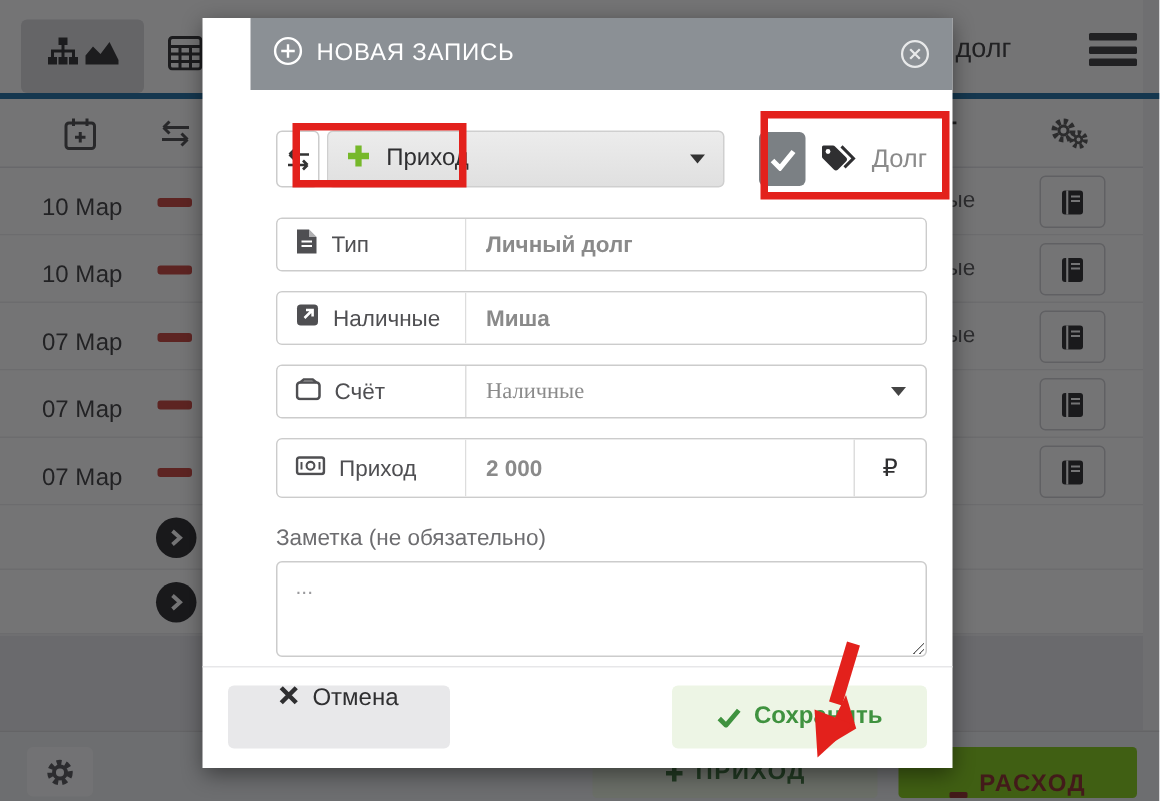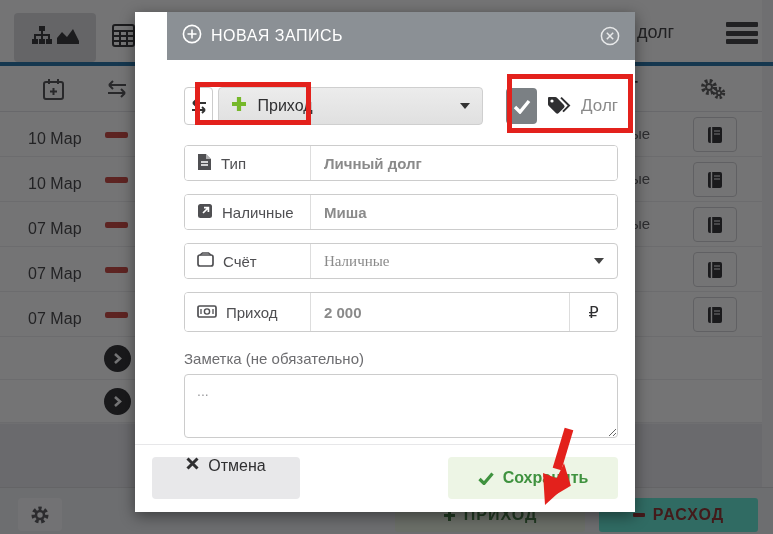--- a/index.html
+++ b/index.html
@@ -27,21 +27,21 @@
   .row .minus { position:absolute; left:105px; top:20px; width:23px; height:6px; background:#c9403a; border-radius:2px; }
   .row .acct { position:absolute; left:631px; top:13px; font-size:15px; color:#57575a; }
   .row .bookbtn { position:absolute; left:693px; top:5px; width:44px; height:35px; border:1px solid #cfcfd3; border-radius:4px; background:#fff; display:flex; align-items:center; justify-content:center; color:#29292c; cursor:pointer; }
   .row-more { position:relative; height:43px; border-bottom:1px solid #ececee; background:#fff; }
   .chev { position:absolute; left:104px; top:8px; width:27px; height:27px; background:#26262a; border-radius:50%; display:flex; align-items:center; justify-content:center; cursor:pointer; }
   .void { position:absolute; left:0; top:424px; width:762px; height:63px; background:#e7e8eb; }
 
   .bottombar { position:absolute; left:0; top:487px; width:773px; height:47px; background:#eef0f2; border-top:1px solid #d9d9dc; }
   .gearbtn { position:absolute; left:18px; top:10px; width:44px; height:33px; background:#fafbfc; border-radius:4px; display:flex; align-items:center; justify-content:center; color:#55555a; cursor:pointer; }
   .btn-income { position:absolute; left:395px; top:10px; width:190px; height:34px; background:#e9f2df; border-radius:3px; color:#3c763d; font-weight:bold; font-size:16px; letter-spacing:1px; display:flex; align-items:center; justify-content:center; gap:8px; cursor:pointer; }
-  .btn-expense { position:absolute; left:599px; top:10px; width:159px; height:34px; background:#5eead4; border-radius:3px; color:#8a2a27; font-weight:bold; font-size:16px; letter-spacing:1px; display:flex; align-items:center; justify-content:center; gap:8px; cursor:pointer; }
+  .btn-expense { position:absolute; left:599px; top:10px; width:159px; height:34px; background:#84cc16; border-radius:3px; color:#8a2a27; font-weight:bold; font-size:16px; letter-spacing:1px; display:flex; align-items:flex-end; justify-content:center; gap:8px; cursor:pointer; }
   .mini-minus { width:12px; height:4px; background:#8a2a27; border-radius:1px; }
 
   
   .overlay { position:absolute; inset:0; background:rgba(15,15,18,0.58); }
   .modal { position:absolute; left:135px; top:12px; width:500px; height:500px; background:#fff; box-shadow:0 4px 14px rgba(0,0,0,.45);padding-left:32px; }
   .m-head { height:48px; background:#8b9095; color:#fff; display:flex; align-items:center; padding:0 15px; gap:9px; }
   .m-title { font-size:16px; letter-spacing:.5px; }
   .m-close { margin-left:auto; color:rgba(255,255,255,.8); cursor:pointer; display:flex; }
   .m-body { padding:27px 17px 0 17px; position:relative; }
 

